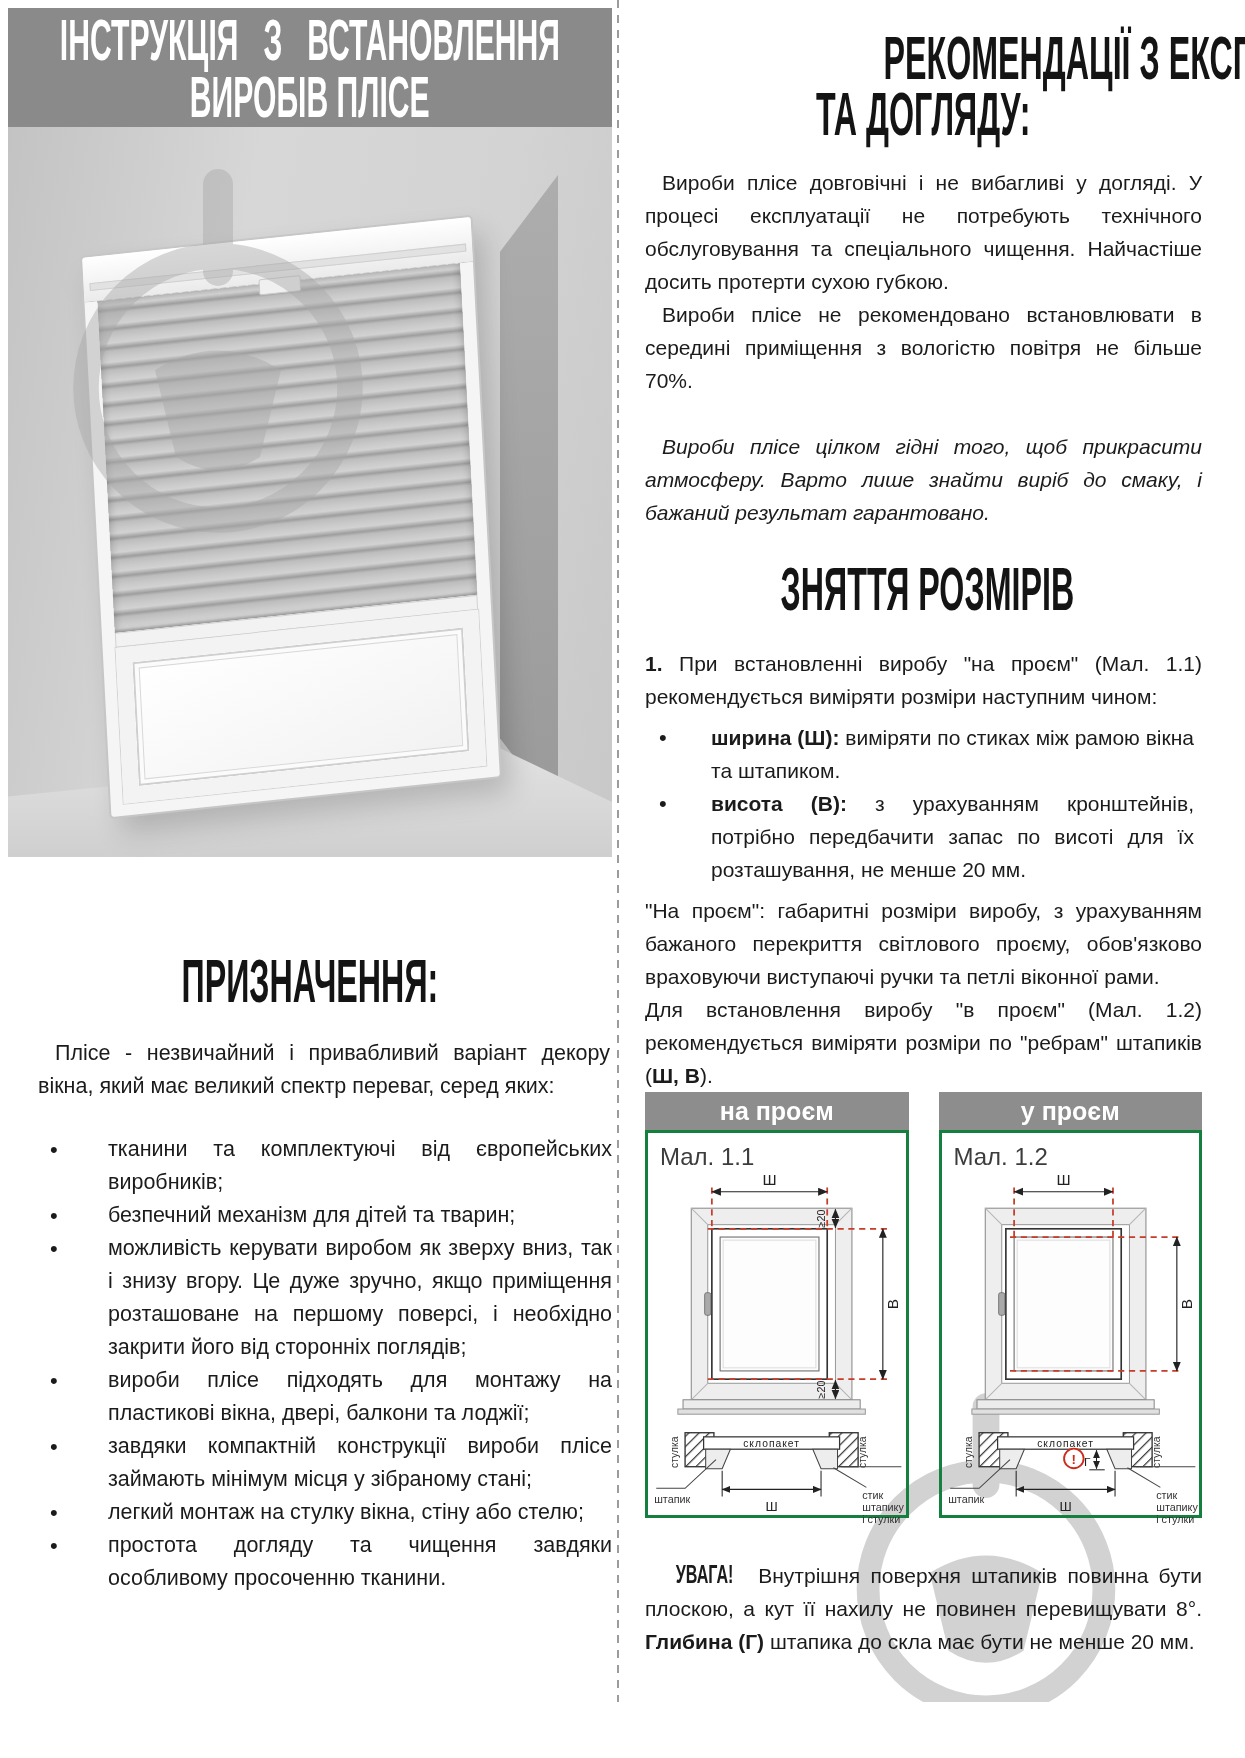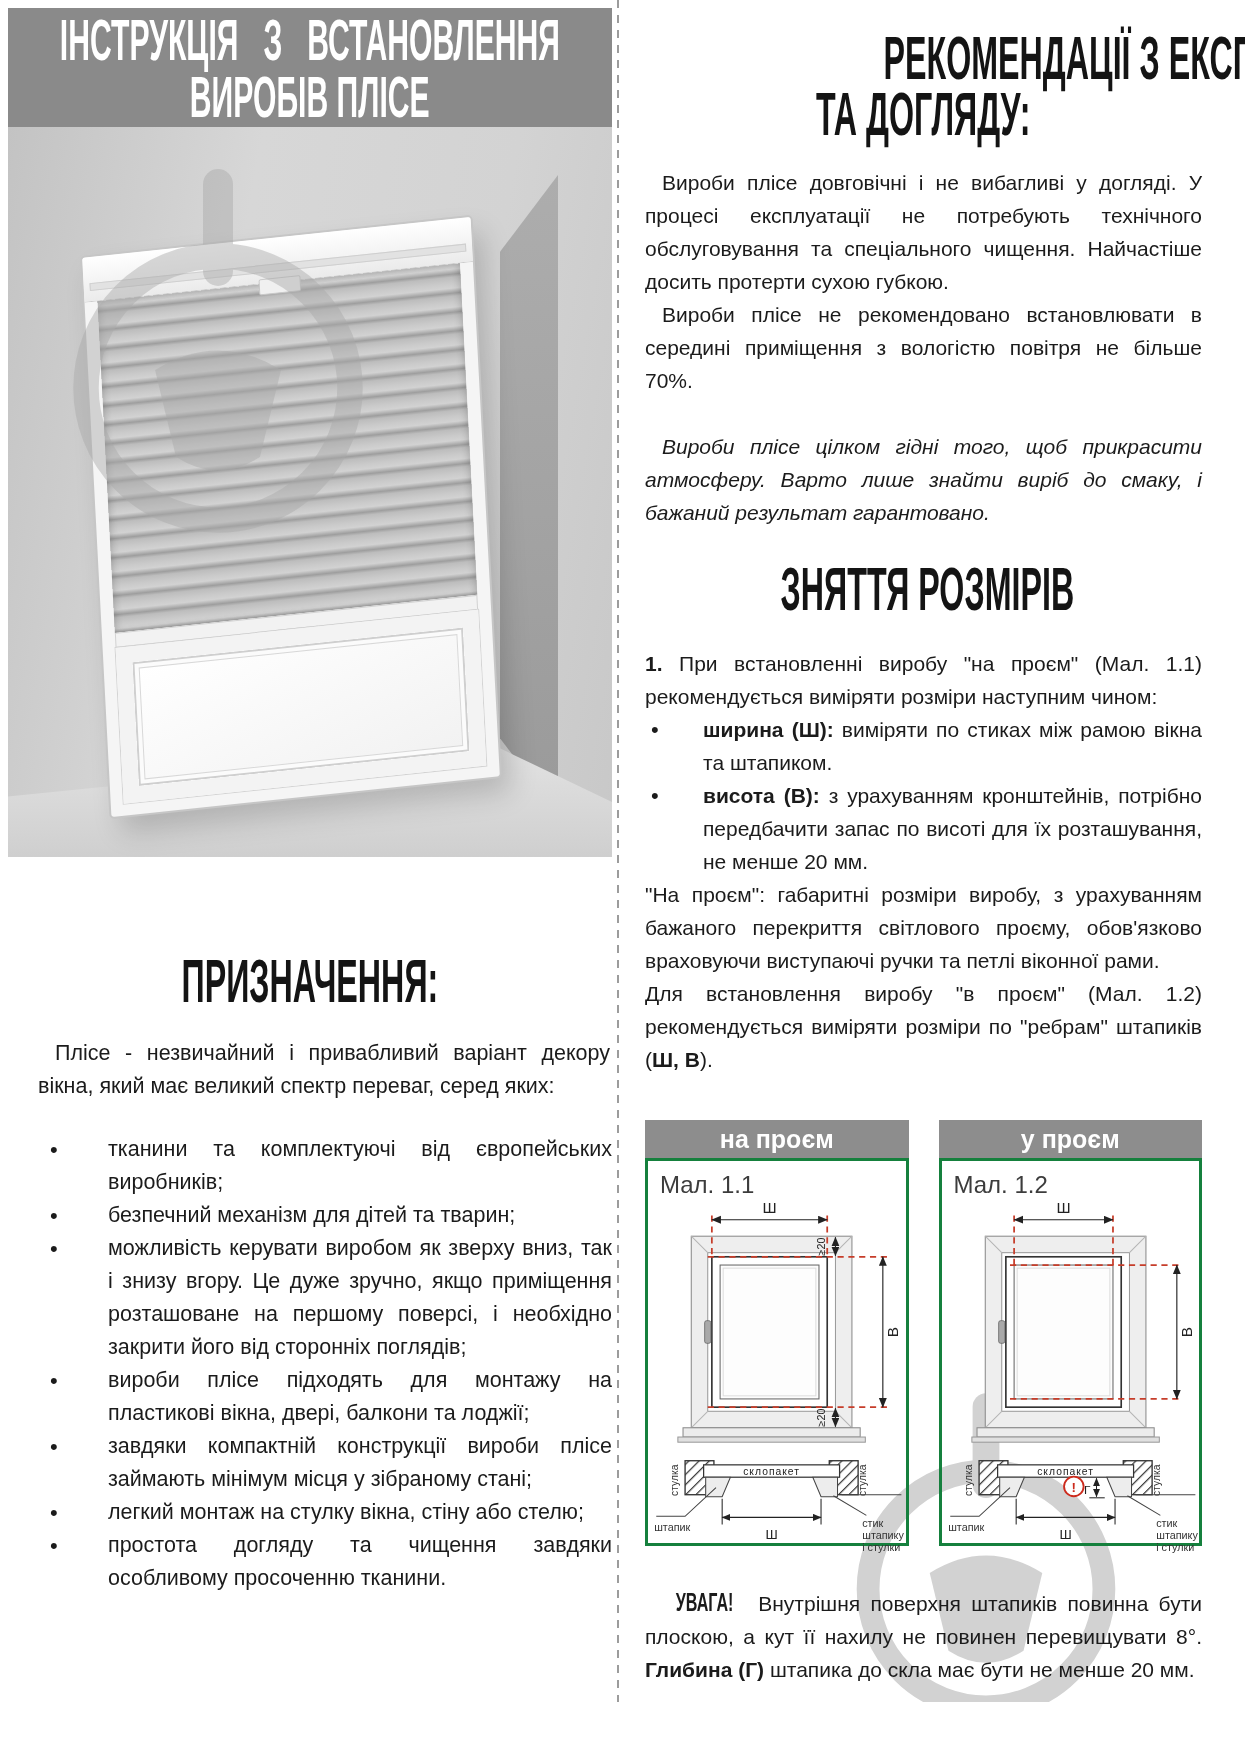--- a/index.html
+++ b/index.html
@@ -63,27 +63,27 @@
   .blist{list-style:none;margin:30px 0 0 0;padding:0 0 0 30px;}
   .blist li{position:relative;padding-left:70px;font-size:21.5px;line-height:33px;text-align:justify;}
   .blist li::before{content:"\2022";position:absolute;left:12px;top:0;font-size:22px;}
   
   .col-right{position:absolute;left:645px;top:0;width:557px;z-index:2;}
   .care-title{margin-top:30px;}
   .p1{margin-top:24px;}
   .p3{margin-top:33px;font-style:italic;}
   .meas-title{margin-top:32px;text-align:right;}
   .step1{margin-top:30px;}
-  .rlist{list-style:none;margin:0;padding:0;}
+  .rlist{list-style:none;margin:8px;padding:0;}
   .rlist li{position:relative;padding-left:58px;font-size:21px;line-height:33px;text-align:justify;}
   .rlist li::before{content:"\2022";position:absolute;left:6px;top:0;font-size:22px;}
   .col-right .body-p{font-size:21px;}
   b{font-weight:700;}
   
-  .diagrams{display:flex;gap:30px;margin-top:44px;}
+  .diagrams{display:flex;gap:30px;}
   .panel{flex:1;display:flex;flex-direction:column;}
   .panel-header{height:38px;background:var(--panel-gray,#8d8d8d);color:#fff;font-weight:700;
                 font-size:25px;display:flex;align-items:center;justify-content:center;}
   .panel-body{border:3px solid #15803d;height:378px;background:transparent;padding:4px 0 0 0;}
   .fig-label{font-size:24px;color:#3c3c3c;margin:6px 0 0 12px;}
   .diag-svg{width:100%;height:auto;display:block;margin-top:-4px;}
   .warning{margin-top:40px;text-indent:19px;}
   .warn-label{display:inline-block;transform:scaleX(.62);transform-origin:0 50%;
               font-weight:700;font-size:26px;letter-spacing:0;margin-right:-28px;}
   

